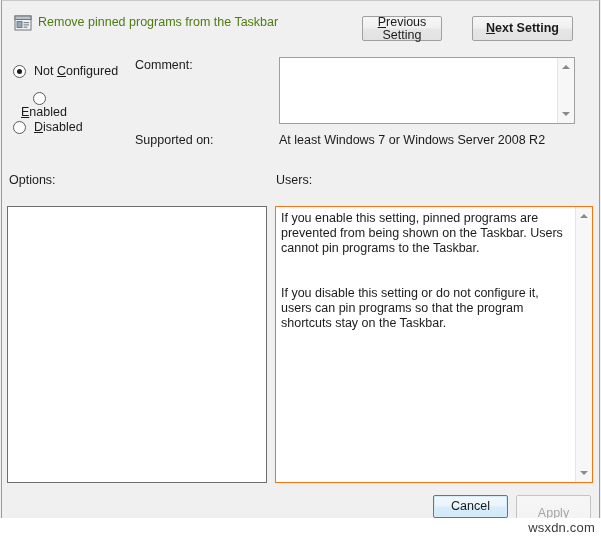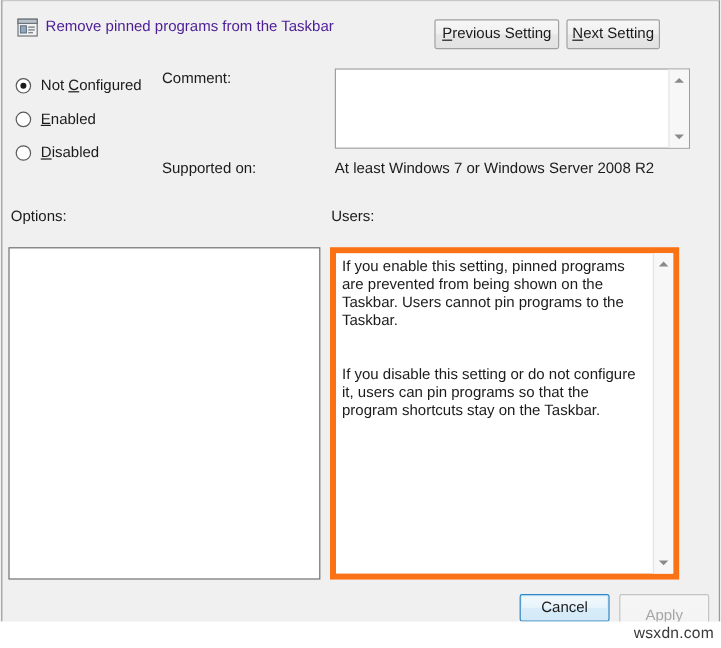--- a/index.html
+++ b/index.html
@@ -46,54 +46,54 @@
     left: 12px;
     top: 13px;
     width: 18px;
     height: 18px;
   }
   .hdr-title {
     position: absolute;
     left: 36px;
     top: 14px;
     font-size: 12.5px;
-    color: #4c1d95;
+    color: #4d7c0f;
     white-space: nowrap;
   }
   .btn {
     position: absolute;
     background: linear-gradient(to bottom, #f6f6f6 0%, #f0f0f0 48%, #e6e6e6 52%, #e2e2e2 100%);
     border: 1px solid #a0a0a0;
     border-radius: 2px;
     font-family: "Liberation Sans", sans-serif;
     font-size: 12.5px;
     color: #1b1b1b;
     text-align: center;
     box-sizing: border-box;
     padding: 0;
     line-height: 1;
     display: flex;
     align-items: center;
     justify-content: center;
     cursor: default;
   }
   .btn .u { text-decoration: underline; }
-  #btn-prev { left: 360px; top: 15px; width: 104px; height: 25px; }
-  #btn-next { left: 470px; top: 15px; width: 78px; height: 25px; }
+  #btn-prev { left: 360px; top: 15px; width: 80px; height: 25px; }
+  #btn-next { left: 470px; top: 15px; width: 101px; height: 25px; font-weight: bold; }
 
   
   .radio-row {
     position: absolute;
     left: 11px;
     display: flex;
     align-items: center;
     cursor: default;
   }
   #radio-notconfigured { top: 63px; }
-  #radio-enabled       { top: 91px; }
+  #radio-enabled       { top: 91px; flex-direction: column; }
   #radio-disabled      { top: 119px; }
   .radio-mark {
     width: 13px;
     height: 13px;
     border-radius: 50%;
     border: 1px solid #5a5a5a;
     background: #ffffff;
     box-sizing: border-box;
     position: relative;
     flex: 0 0 auto;
@@ -194,24 +194,24 @@
     background: #ffffff;
     border: 1px solid #6e6e6e;
     box-sizing: border-box;
   }
 
   
   #help-panel {
     position: absolute;
     left: 273px;
     top: 205px;
-    width: 291px;
+    width: 318px;
     height: 277px;
     background: #ffffff;
-    border: 5px solid #f97316;
+    border: 1px solid #f97316;
     box-sizing: border-box;
   }
   #help-text {
     position: absolute;
     left: 5px;
     top: 4px;
     right: 22px;
     font-size: 12.5px;
     line-height: 15px;
     color: #1b1b1b;

